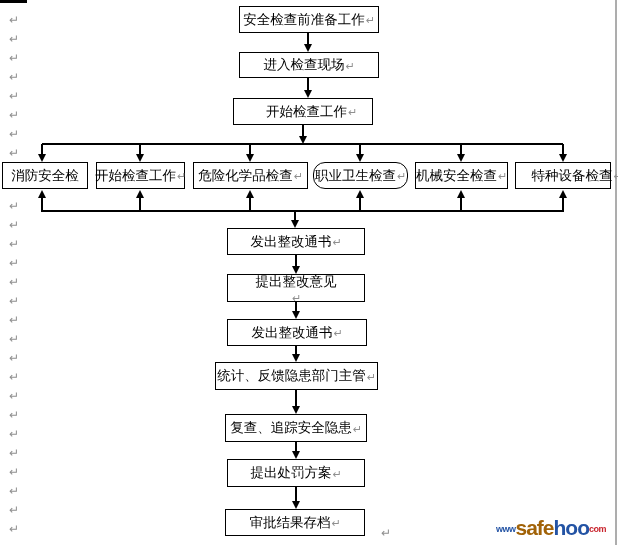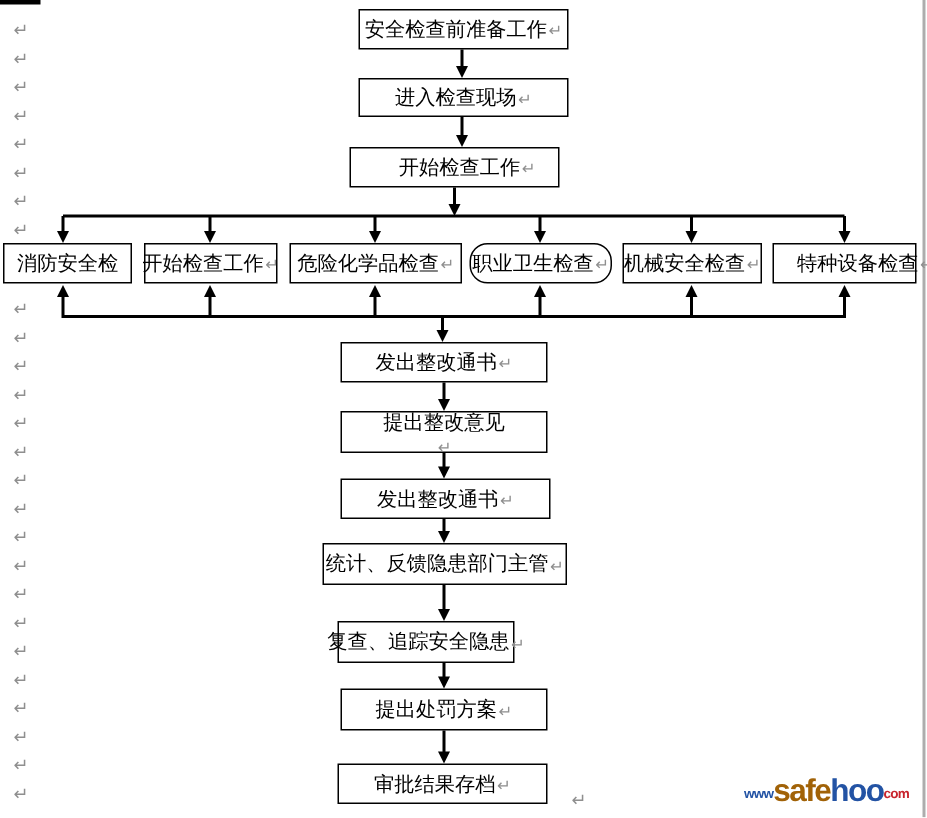--- a/index.html
+++ b/index.html
@@ -89,21 +89,21 @@
         <span class="crlf">↵</span>
       </div>
       <div class="node" style="left: 227px; top: 319px; width: 140px; height: 27px;">
         <span class="lbl">发出整改通书</span>
         <span class="crlf">↵</span>
       </div>
       <div class="node" style="left: 215px; top: 362px; width: 163px; height: 28px;">
         <span class="lbl">统计、反馈隐患部门主管</span>
         <span class="crlf">↵</span>
       </div>
-      <div class="node" style="left: 225px; top: 414px; width: 118px; height: 28px;">
+      <div class="node" style="left: 225px; top: 414px; width: 142px; height: 28px;">
         <span class="lbl">复查、追踪安全隐患</span>
         <span class="crlf">↵</span>
       </div>
       <div class="node" style="left: 227px; top: 459px; width: 138px; height: 28px;">
         <span class="lbl">提出处罚方案</span>
         <span class="crlf">↵</span>
       </div>
       <div class="node" style="left: 225px; top: 509px; width: 140px; height: 27px;">
         <span class="lbl">审批结果存档</span>
         <span class="crlf">↵</span>

